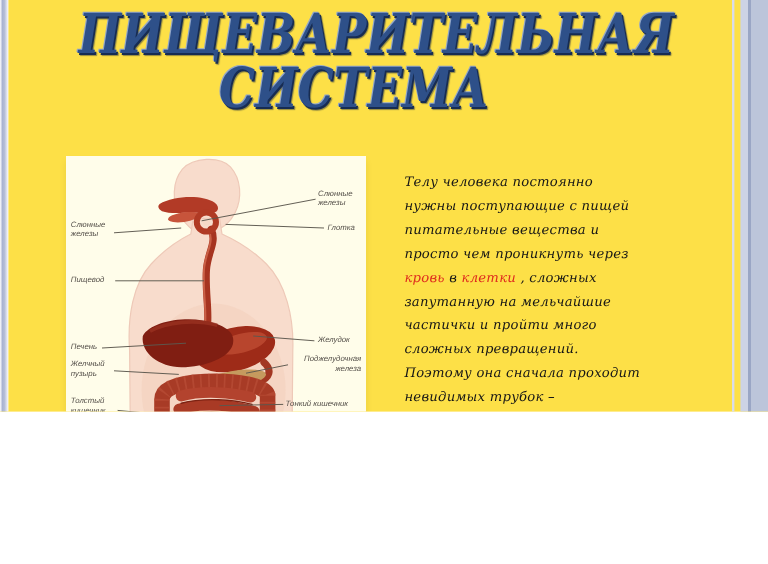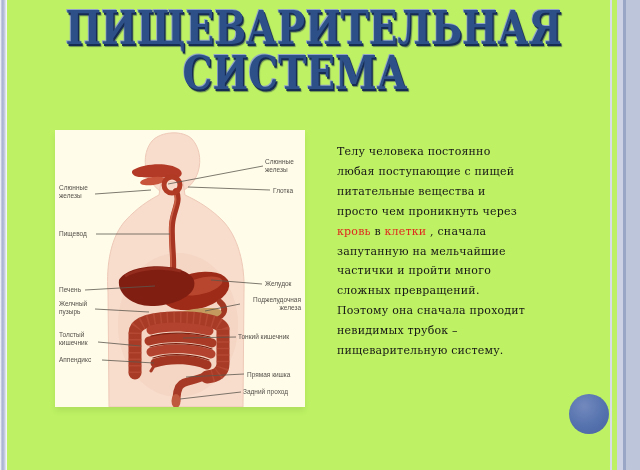--- a/index.html
+++ b/index.html
@@ -1,17 +1,17 @@
 <!DOCTYPE html>
 <html style="--accent-red: #df2a1e; --title-blue: #2e5089;"><head>
 <meta charset="utf-8">
 <style>
   html,body{margin:0;padding:0;}
   body{width:640px;height:470px;font-family:"Liberation Sans",sans-serif;background:#fff;}
-  .slide{position:relative;width:640px;height:470px;background:#bef264;overflow:hidden;}
+  .slide{position:relative;width:640px;height:343px;background:#fde047;overflow:hidden;font-style:italic;}
 
   
   .edge-left{position:absolute;left:0;top:0;width:7px;height:470px;
     background:linear-gradient(90deg,#ffffff 0%,#a9b3d2 30%,#b6bfd8 55%,#e6e9f2 85%,#ffffff 100%);}
   .edge-right-line{position:absolute;left:610px;top:0;width:2px;height:470px;background:#d9dce9;}
   .edge-right-band{position:absolute;left:617px;top:0;width:23px;height:470px;
     background:linear-gradient(90deg,#cdd3e5 0px,#cdd3e5 6px,#9aa6c5 6px,#9aa6c5 9px,#bcc5da 9px,#bcc5da 23px);}
 
   
   .title{position:absolute;left:15px;top:6px;width:560px;text-align:center;
@@ -121,24 +121,24 @@
     <div class="lab" style="left:218px;top:57px">Глотка</div>
     <div class="lab" style="left:210px;top:150px">Желудок</div>
     <div class="lab wrap r" style="left:186px;top:166px;width:60px">Поджелудочная железа</div>
     <div class="lab" style="left:183px;top:203px">Тонкий кишечник</div>
     <div class="lab" style="left:192px;top:241px">Прямая кишка</div>
     <div class="lab" style="left:188px;top:258px">Задний проход</div>
   </div>
 
   <div class="bodytext">
       <div class="pline"><span>Телу человека постоянно</span></div>
-      <div class="pline"><span>любая поступающие с пищей</span></div>
+      <div class="pline"><span>нужны поступающие с пищей</span></div>
       <div class="pline"><span>питательные вещества и</span></div>
       <div class="pline"><span>просто чем проникнуть через</span></div>
-      <div class="pline"><span class="hl">кровь</span><span> в </span><span class="hl">клетки</span><span> , сначала</span></div>
+      <div class="pline"><span class="hl">кровь</span><span> в </span><span class="hl">клетки</span><span> , сложных</span></div>
       <div class="pline"><span>запутанную на мельчайшие</span></div>
       <div class="pline"><span>частички и пройти много</span></div>
       <div class="pline"><span>сложных превращений.</span></div>
       <div class="pline"><span>Поэтому она сначала проходит</span></div>
       <div class="pline"><span>невидимых трубок –</span></div>
       <div class="pline"><span>пищеварительную систему.</span></div>
     </div>
 
   <div class="decor-circle"></div>
 

